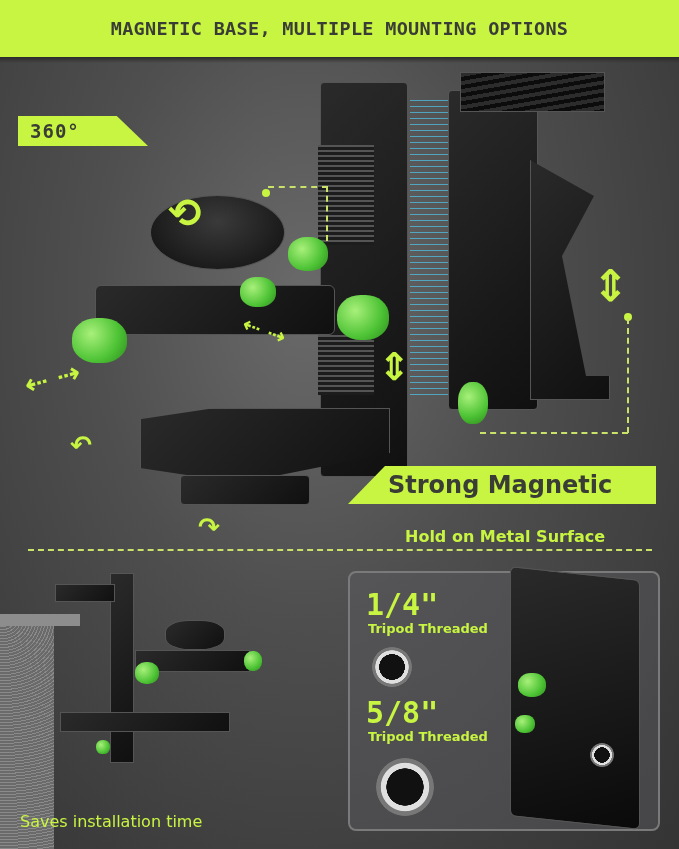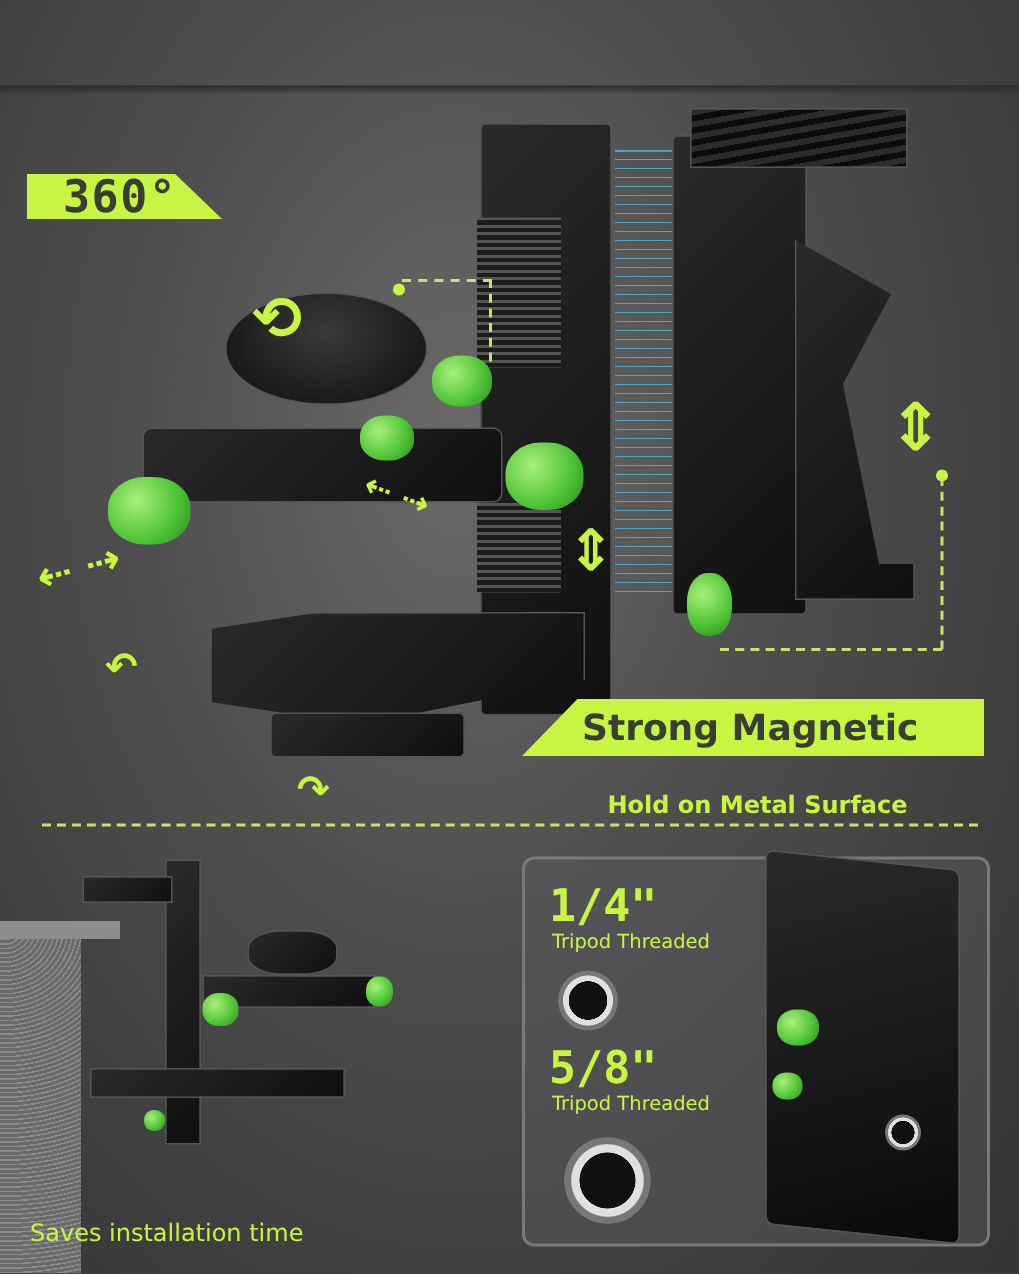--- a/index.html
+++ b/index.html
@@ -12,22 +12,22 @@
   .top-banner { position: absolute; left: 0; top: 0; width: 679px; height: 57px;
     background: #c8f542; display: flex; align-items: center; justify-content: center; }
   .top-banner span { font-family: "DejaVu Sans Mono", monospace; font-weight: bold;
     font-size: 18.5px; letter-spacing: 0.3px; color: #3a3d35; white-space: nowrap; }
   .top-shadow { position:absolute; left:0; top:57px; width:679px; height:6px;
     background: linear-gradient(#2b2b2b, rgba(0,0,0,0)); }
 
   .tag { position: absolute; background: #c8f542; color: #3a3d35; font-weight: bold;
     display: flex; align-items: center; }
   .tag-360 { left: 18px; top: 116px; width: 130px; height: 30px;
-    clip-path: polygon(0 0, 76% 0, 100% 100%, 0 100%); padding-left: 24px;
-    font-family: "DejaVu Sans Mono", monospace; font-size: 30px; letter-spacing: 1px; }
+    clip-path: polygon(0 0, 76% 0, 100% 100%, 0 100%); padding-left: 12px;
+    font-family: "DejaVu Sans Mono", monospace; font-size: 19px; letter-spacing: 1px; }
   .sub-360 { position:absolute; left: 19px; top: 152px; color: #c8f542; font-weight:bold;
     font-size: 16.5px; font-family: "DejaVu Sans", sans-serif; }
 
   .tag-mag { left: 348px; top: 466px; width: 308px; height: 38px;
     clip-path: polygon(12% 0, 100% 0, 100% 100%, 0 100%); padding-left: 40px;
     font-size: 24px; }
   .sub-mag { position:absolute; left: 405px; top: 508px; color:#c8f542; font-weight:bold;
     font-size: 16px; margin-top: 19px; }
 
   .tag-clamp { left: 20px; top: 768px; width: 318px; height: 38px;
@@ -35,41 +35,44 @@
     font-size: 24px; }
   .sub-clamp { position:absolute; left: 20px; top: 812px; color:#c8f542; font-weight:normal;
     font-size: 16px; }
 
   .divider { position:absolute; left: 28px; top: 549px; width: 624px; height: 0;
     border-top: 2px dashed #c8e26a; }
 
   .tripod-panel { position:absolute; left: 348px; top: 571px; width: 312px; height: 260px;
     border: 2px solid #7a7a7a; border-radius: 8px; background: rgba(90,90,95,0.45); }
   .t-size { position:absolute; color:#c8f542; font-weight:bold; font-family:"DejaVu Sans Mono", monospace; }
-  .t-label { position:absolute; color:#c8f542; font-weight:normal; font-size: 13px; }
+  .t-label { position:absolute; color:#c8f542; font-weight:bold; font-size: 13px; }
   .hole { position:absolute; border-radius:50%;
     background: radial-gradient(circle, #111 0 45%, #e0e0e0 46% 58%, #777 60% 70%, #444 72%); }
 
   
   .blk { position:absolute; background: linear-gradient(135deg,#2a2a2a,#101010); border:1px solid #555; }
   .knob { position:absolute; border-radius: 45%; background: radial-gradient(circle at 35% 35%, #a8f07a, #4cc234 60%, #2e8a1e); }
   .arrow { position:absolute; color:#c8f542; font-weight:bold; }
   .laser { position:absolute; left: 410px; top: 100px; width: 80px; height: 300px;
     background: repeating-linear-gradient(180deg, rgba(80,200,240,0.8) 0 1px, transparent 1px 6px); opacity:0.85; }
   .dotline { position:absolute; border-color:#c8e26a; border-style: dashed; border-width:0; }
   .dot { position:absolute; width:8px; height:8px; border-radius:50%; background:#c8f542; }
   .wall { position:absolute; left:0; top:614px; width:54px; height:235px;
     background: repeating-radial-gradient(circle at 3px 3px, #8a8a8a 0 1px, #6a6a6a 1px 3px); }
   .ledge { position:absolute; left:0; top:614px; width:80px; height:12px; background:#8d8d8d; }
 </style>
 </head>
 <body>
 
 <div class="page">
 
+  <div class="top-banner">
+    <span>MAGNETIC BASE, MULTIPLE MOUNTING OPTIONS</span>
+  </div>
   <div class="top-shadow"></div>
 
   <div class="tag tag-360">
     <span>360°</span>
   </div>
 
   <div class="blk" style="left:320px;top:82px;width:88px;height:395px;border-radius:4px;"></div>
   <div style="position:absolute;left:318px;top:145px;width:56px;height:100px;background:repeating-linear-gradient(180deg,#555 0 2px,#1c1c1c 2px 5px);"></div>
   <div style="position:absolute;left:318px;top:335px;width:56px;height:60px;background:repeating-linear-gradient(180deg,#555 0 2px,#1c1c1c 2px 5px);"></div>
   <div class="blk" style="left:95px;top:285px;width:240px;height:50px;border-radius:6px;"></div>

